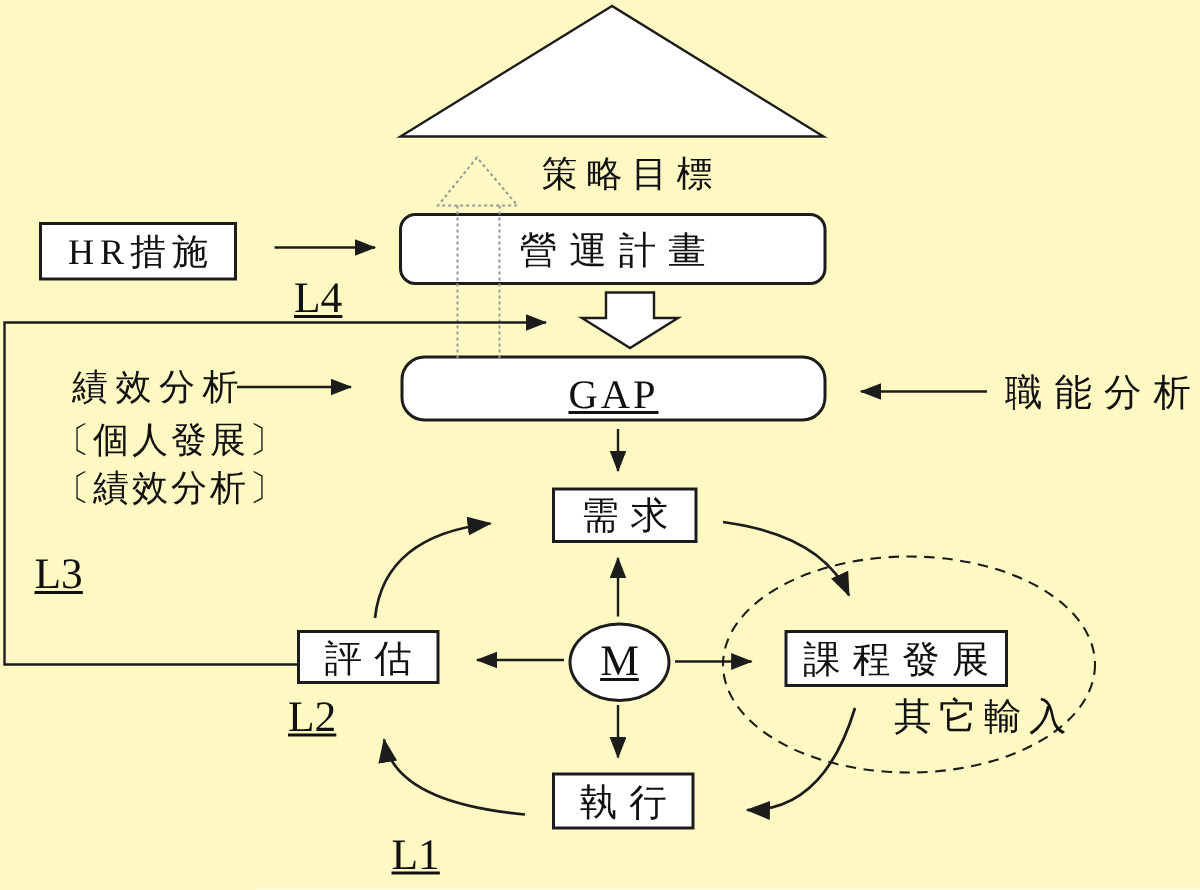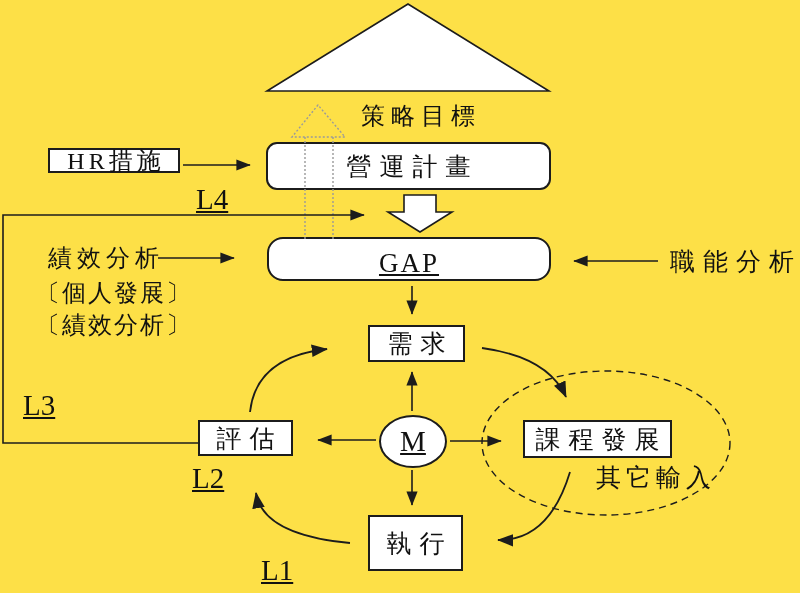--- a/index.html
+++ b/index.html
@@ -1,17 +1,17 @@
 <!DOCTYPE html>
 <html><head>
 <meta charset="utf-8">
 <style>
   html,body{margin:0;padding:0;background:#fff;}
   #canvas{
-    position:relative;width:800px;height:593px;background:#fde047;overflow:hidden;
+    position:relative;width:800px;height:593px;background:#fef9c3;overflow:hidden;
     font-family:"Liberation Serif","DejaVu Serif",serif;color:#111;
   }
   #connector-layer{position:absolute;left:0;top:0;width:800px;height:593px;pointer-events:none;z-index:5;}
   .node{
     position:absolute;display:flex;align-items:center;justify-content:center;
     background:#fff;border:2px solid #1c1c1c;box-sizing:border-box;z-index:3;
   }
   .cjk{font-size:25px;letter-spacing:8px;padding-left:8px;white-space:nowrap;}
   .freetext{position:absolute;white-space:nowrap;z-index:4;}
   .latin{font-family:"Liberation Serif","DejaVu Serif",serif;text-decoration:underline;}
@@ -65,37 +65,37 @@
   </svg>
 
   <div class="freetext cjk" style="left:352px;top:44px;font-size:26px;">願景</div>
 
   <div class="freetext cjk" style="left:353px;top:100px;font-size:24px;letter-spacing:6px;">策略目標</div>
 
   <div class="node" style="left:266px;top:142px;width:285px;height:48px;border-radius:11px;">
     <span class="cjk">營運計畫</span>
   </div>
 
-  <div class="node" style="left:48px;top:148px;width:132px;height:25px;align-items:center;">
+  <div class="node" style="left:26px;top:148px;width:132px;height:39px;align-items:center;">
     <span class="cjk" style="font-size:24px;letter-spacing:4px;padding-left:4px;">HR措施</span>
   </div>
 
   <div class="loop-label latin" style="left:196px;top:183px;">L4</div>
 
   <div class="node rounded" style="left:267px;top:237px;width:284px;height:44px;">
     <span class="latin" style="font-size:27px;letter-spacing:2px;">GAP</span>
   </div>
 
   <div class="freetext cjk" style="left:40px;top:242px;font-size:24px;letter-spacing:5px;">績效分析</div>
   <div class="freetext cjk" style="left:28px;top:277px;font-size:24px;letter-spacing:2px;">〔個人發展〕</div>
   <div class="freetext cjk" style="left:28px;top:309px;font-size:24px;letter-spacing:2px;">〔績效分析〕</div>
 
   <div class="freetext cjk" style="left:662px;top:245px;">職能分析</div>
 
-  <div class="loop-label latin" style="left:23px;top:389px;">L3</div>
+  <div class="loop-label latin" style="left:23px;top:367px;">L3</div>
 
   <div class="node" style="left:368px;top:325px;width:97px;height:37px;">
     <span class="cjk">需求</span>
   </div>
 
   <div class="node ellipse" style="left:379px;top:415px;width:68px;height:53px;z-index:6;">
     <span class="latin" style="font-size:29px;">M</span>
   </div>
 
   <div class="node" style="left:198px;top:420px;width:95px;height:36px;">
@@ -103,19 +103,19 @@
   </div>
 
   <div class="loop-label latin" style="left:192px;top:462px;">L2</div>
 
   <div class="node" style="left:523px;top:420px;width:149px;height:38px;z-index:6;">
     <span class="cjk">課程發展</span>
   </div>
 
   <div class="freetext cjk" style="left:588px;top:461px;letter-spacing:5px;z-index:6;">其它輸入</div>
 
-  <div class="node" style="left:368px;top:515px;width:95px;height:56px;">
+  <div class="node" style="left:368px;top:515px;width:95px;height:38px;">
     <span class="cjk">執行</span>
   </div>
 
   <div class="loop-label latin" style="left:261px;top:534px;margin-top:20px;">L1</div>
 
 </div>
 
 </body></html>

